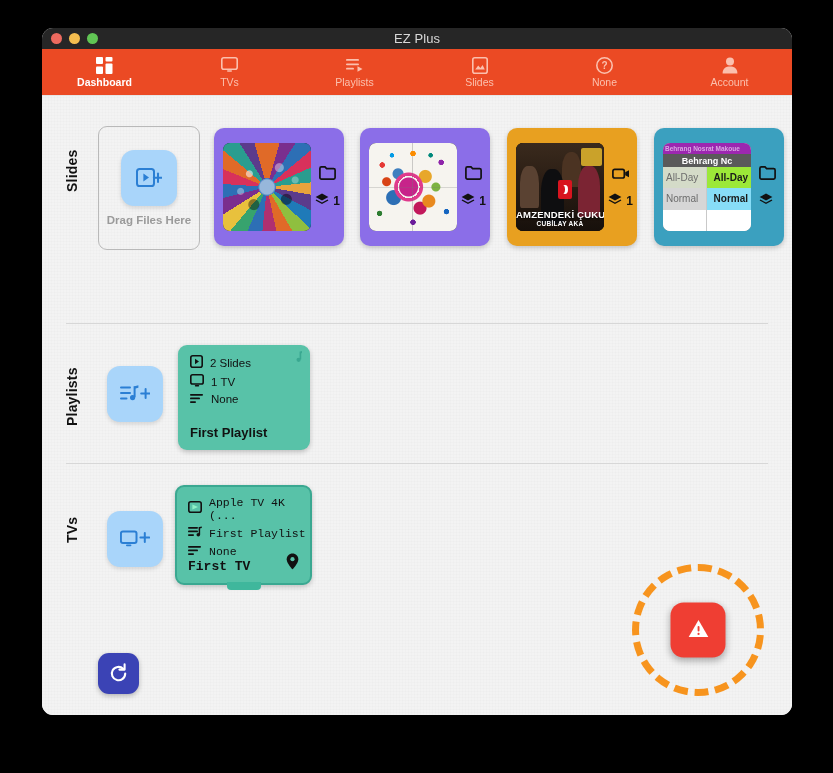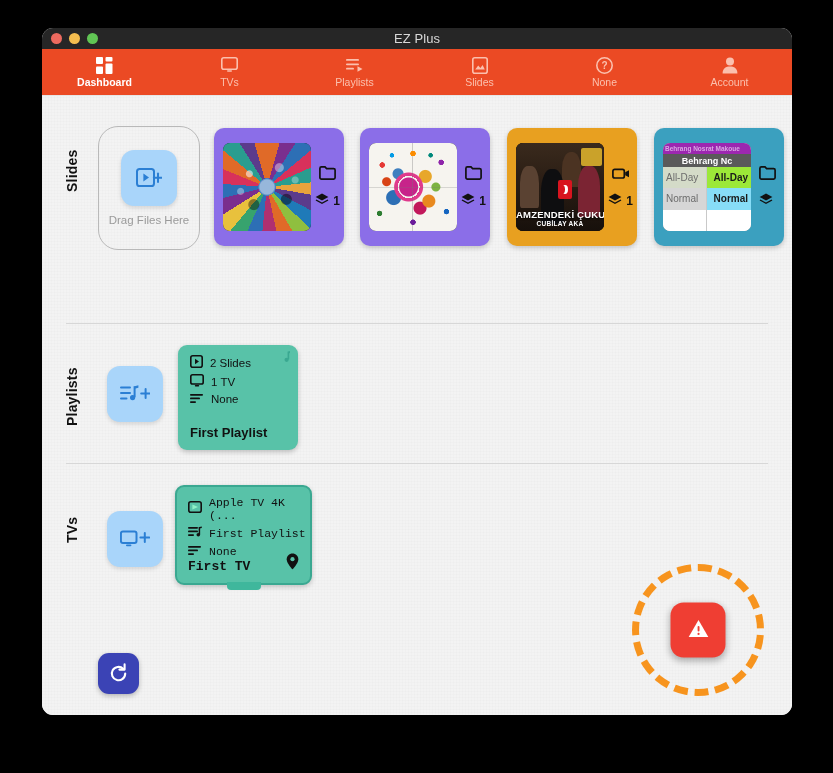--- a/index.html
+++ b/index.html
@@ -54,22 +54,22 @@
     position:absolute;left:22px;
     writing-mode:vertical-rl;transform:rotate(180deg);
     font-size:14px;font-weight:bold;color:#111;letter-spacing:.2px;
     text-align:center;
   }
   .divider{position:absolute;left:24px;right:24px;height:1px;background:#d7d7d7;}
 
   
   .dropzone{
     position:absolute;width:100px;height:122px;border:1px solid #b9b9b9;
-    border-radius:20px;display:flex;flex-direction:column;align-items:center;
-    justify-content:center;gap:8px;background:transparent;cursor:pointer;
+    border-radius:9px;display:flex;flex-direction:column;align-items:center;
+    justify-content:center;gap:8px;background:transparent;cursor:pointer;font-weight:bold;
   }
   .add-tile{
     width:56px;height:56px;border-radius:13px;background:#a9d5fa;
     display:flex;align-items:center;justify-content:center;gap:2px;
     box-shadow:0 2px 4px rgba(0,0,0,.13);cursor:pointer;
   }
   .add-tile svg{display:block;}
   .dz-text{font-size:11.5px;color:#9a9a9a;}
 
   
@@ -179,21 +179,21 @@
   .cal-c{display:flex;align-items:center;padding:0 3px;border-right:1px solid #c9c9c9;}
   .cal-c.r{justify-content:flex-end;border-right:none;font-weight:bold;}
   .c-g1{background:#d4dbc8;color:#6c6c6c;}
   .c-g2{background:#9ce838;color:#1a1a1a;}
   .c-s1{background:#d6d6d6;color:#6c6c6c;}
   .c-s2{background:#87ddf7;color:#1a1a1a;}
   .c-w{background:#ffffff;}
 
   
   .pl-card{
-    position:absolute;width:120px;height:105px;background:#58c2a8;border-radius:9px;
+    position:absolute;width:132px;height:105px;background:#58c2a8;border-radius:9px;
     box-shadow:0 2px 5px rgba(0,0,0,.22);padding:10px 2px 0 12px;box-sizing:border-box;cursor:pointer;
   }
   .pl-row{display:flex;align-items:center;gap:7px;font-size:11.5px;color:#111;margin-bottom:4px;}
   .pl-title{position:absolute;left:12px;bottom:10px;font-size:13px;font-weight:bold;color:#111;}
   .note-corner{position:absolute;right:8px;top:5px;}
 
   
   .tv-card{
     position:absolute;width:137px;height:100px;background:#58c2a8;border-radius:9px;
     border:2px solid #3aa891;box-sizing:border-box;

